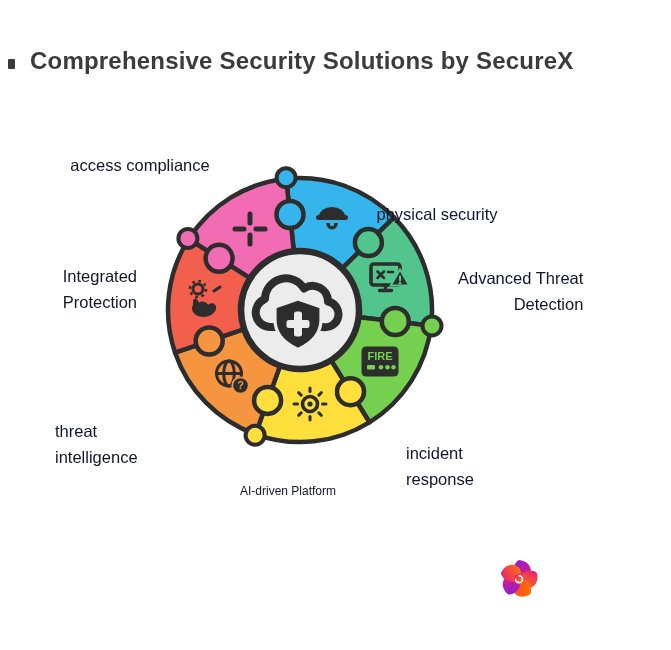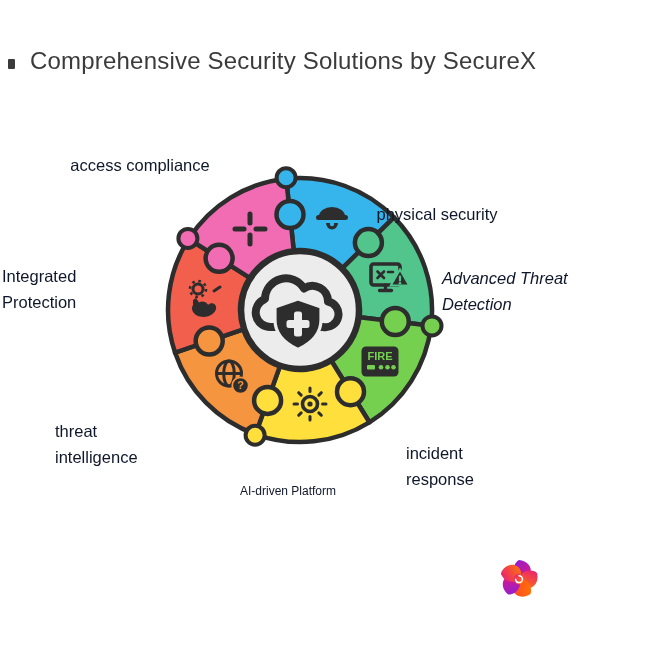--- a/index.html
+++ b/index.html
@@ -1,34 +1,34 @@
 <!DOCTYPE html>
 <html><head>
 <meta charset="utf-8">
 <style>
   html,body{margin:0;padding:0;background:#ffffff;}
   body{width:671px;height:650px;font-family:"Liberation Sans",sans-serif;}
   .canvas{position:relative;width:671px;height:650px;background:#ffffff;overflow:hidden;}
 
   .title-marker{position:absolute;left:8px;top:59px;width:7px;height:10px;background:#3b3b3b;border-radius:1px;}
-  .page-title{position:absolute;left:30px;top:47px;margin:0;font-size:24px;font-weight:400;color:#3b3b3b;letter-spacing:.2px;white-space:nowrap;}
+  .page-title{position:absolute;left:30px;top:47px;margin:0;font-size:24px;font-weight:700;color:#3b3b3b;letter-spacing:.2px;white-space:nowrap;}
 
   .wheel{position:absolute;left:0;top:0;width:671px;height:650px;margin-left:13px;}
   .wheel svg.wheel-svg{position:absolute;left:0;top:0;}
   .wheel-icon{position:absolute;display:flex;align-items:center;justify-content:center;pointer-events:none;}
 
   .label{position:absolute;color:#0f172a;font-size:16.5px;font-weight:500;line-height:26px;}
   .label .line{display:block;}
   .l-top-left{left:40px;top:152px;width:200px;text-align:center;}
   .l-top-right{left:337px;top:153px;width:200px;text-align:center;margin-top:48px;}
-  .l-right{left:442px;top:265px;text-align:left;font-style:italic;}
+  .l-right{left:458px;top:265px;text-align:right;}
   .l-bottom-right{left:406px;top:440px;text-align:left;}
   .l-bottom{left:178px;top:478px;width:220px;text-align:center;font-size:12px;}
   .l-bottom-left{left:55px;top:418px;width:140px;}
-  .l-left{left:2px;top:263px;width:135px;}
+  .l-left{left:2px;top:263px;width:135px;text-align:right;}
 
   .logo{position:absolute;left:495px;top:555px;width:48px;height:48px;}
 </style>
 </head>
 <body>
 
 <div class="canvas">
 
   <span class="title-marker"></span>
   <h1 class="page-title">Comprehensive Security Solutions by SecureX</h1>

